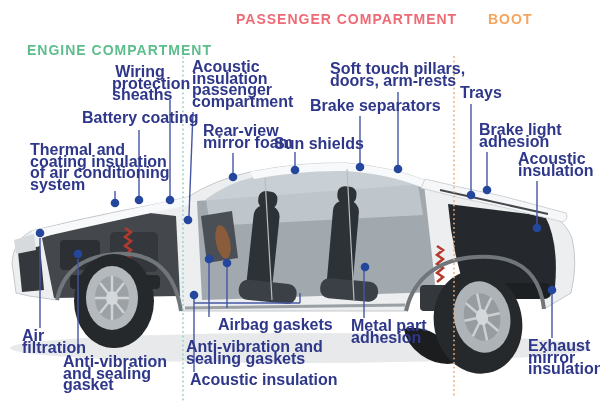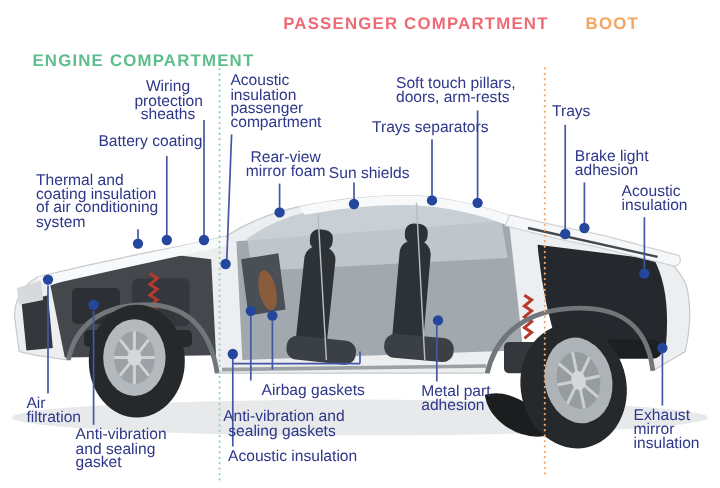--- a/index.html
+++ b/index.html
@@ -1,21 +1,21 @@
 <!DOCTYPE html>
 <html><head>
 <meta charset="utf-8">
 <style>
   html,body{margin:0;padding:0}
   body{width:600px;height:407px;position:relative;background:#ffffff;
        font-family:"Liberation Sans",sans-serif;overflow:hidden}
   #stage{position:absolute;left:0;top:0;width:600px;height:407px}
   svg.full{position:absolute;left:0;top:0}
   .sec-header{position:absolute;font-size:14px;font-weight:bold;letter-spacing:1px;white-space:pre}
-  .callout{position:absolute;font-size:13px;line-height:11.5px;font-weight:normal;white-space:pre}
+  .callout{position:absolute;font-size:16px;line-height:11.5px;font-weight:bold;white-space:pre}
   #labels{position:absolute;left:0;top:0;width:600px;height:407px;pointer-events:none}
 </style>
 </head>
 <body>
 
 <div id="stage">
 
   <svg class="full" width="600" height="407" viewBox="0 0 600 407">
     <ellipse cx="300" cy="348" rx="290" ry="15" fill="#e7e9ea"></ellipse>
 
@@ -148,21 +148,21 @@
 gasket</div>
       <div class="callout" style="left: 192px; top: 61px; width: 82px; text-align: left; color: rgb(46, 55, 137);">Acoustic
 insulation
 passenger
 compartment</div>
       <div class="callout" style="left: 203px; top: 125px; width: 70px; text-align: center; color: rgb(46, 55, 137);">Rear-view
 mirror foam</div>
       <div class="callout" style="left: 274px; top: 138px; width: 64px; text-align: left; color: rgb(46, 55, 137);">Sun shields</div>
       <div class="callout" style="left: 330px; top: 63px; width: 96px; text-align: left; color: rgb(46, 55, 137);">Soft touch pillars,
 doors, arm-rests</div>
-      <div class="callout" style="left: 310px; top: 100px; width: 86px; text-align: left; color: rgb(46, 55, 137);">Trays separators</div>
+      <div class="callout" style="left: 310px; top: 100px; width: 86px; text-align: left; color: rgb(46, 55, 137);">Brake separators</div>
       <div class="callout" style="left: 218px; top: 319px; width: 82px; text-align: center; color: rgb(46, 55, 137);">Airbag gaskets</div>
       <div class="callout" style="left: 186px; top: 341px; width: 98px; text-align: center; color: rgb(46, 55, 137);">Anti-vibration and
 sealing gaskets</div>
       <div class="callout" style="left: 190px; top: 374px; width: 102px; text-align: left; color: rgb(46, 55, 137);">Acoustic insulation</div>
       <div class="callout" style="left: 351px; top: 320px; width: 62px; text-align: left; color: rgb(46, 55, 137);">Metal part
 adhesion</div>
       <div class="callout" style="left: 460px; top: 87px; width: 40px; text-align: left; color: rgb(46, 55, 137);">Trays</div>
       <div class="callout" style="left: 479px; top: 124px; width: 62px; text-align: left; color: rgb(46, 55, 137);">Brake light
 adhesion</div>
       <div class="callout" style="left: 518px; top: 153px; width: 56px; text-align: left; color: rgb(46, 55, 137);">Acoustic

